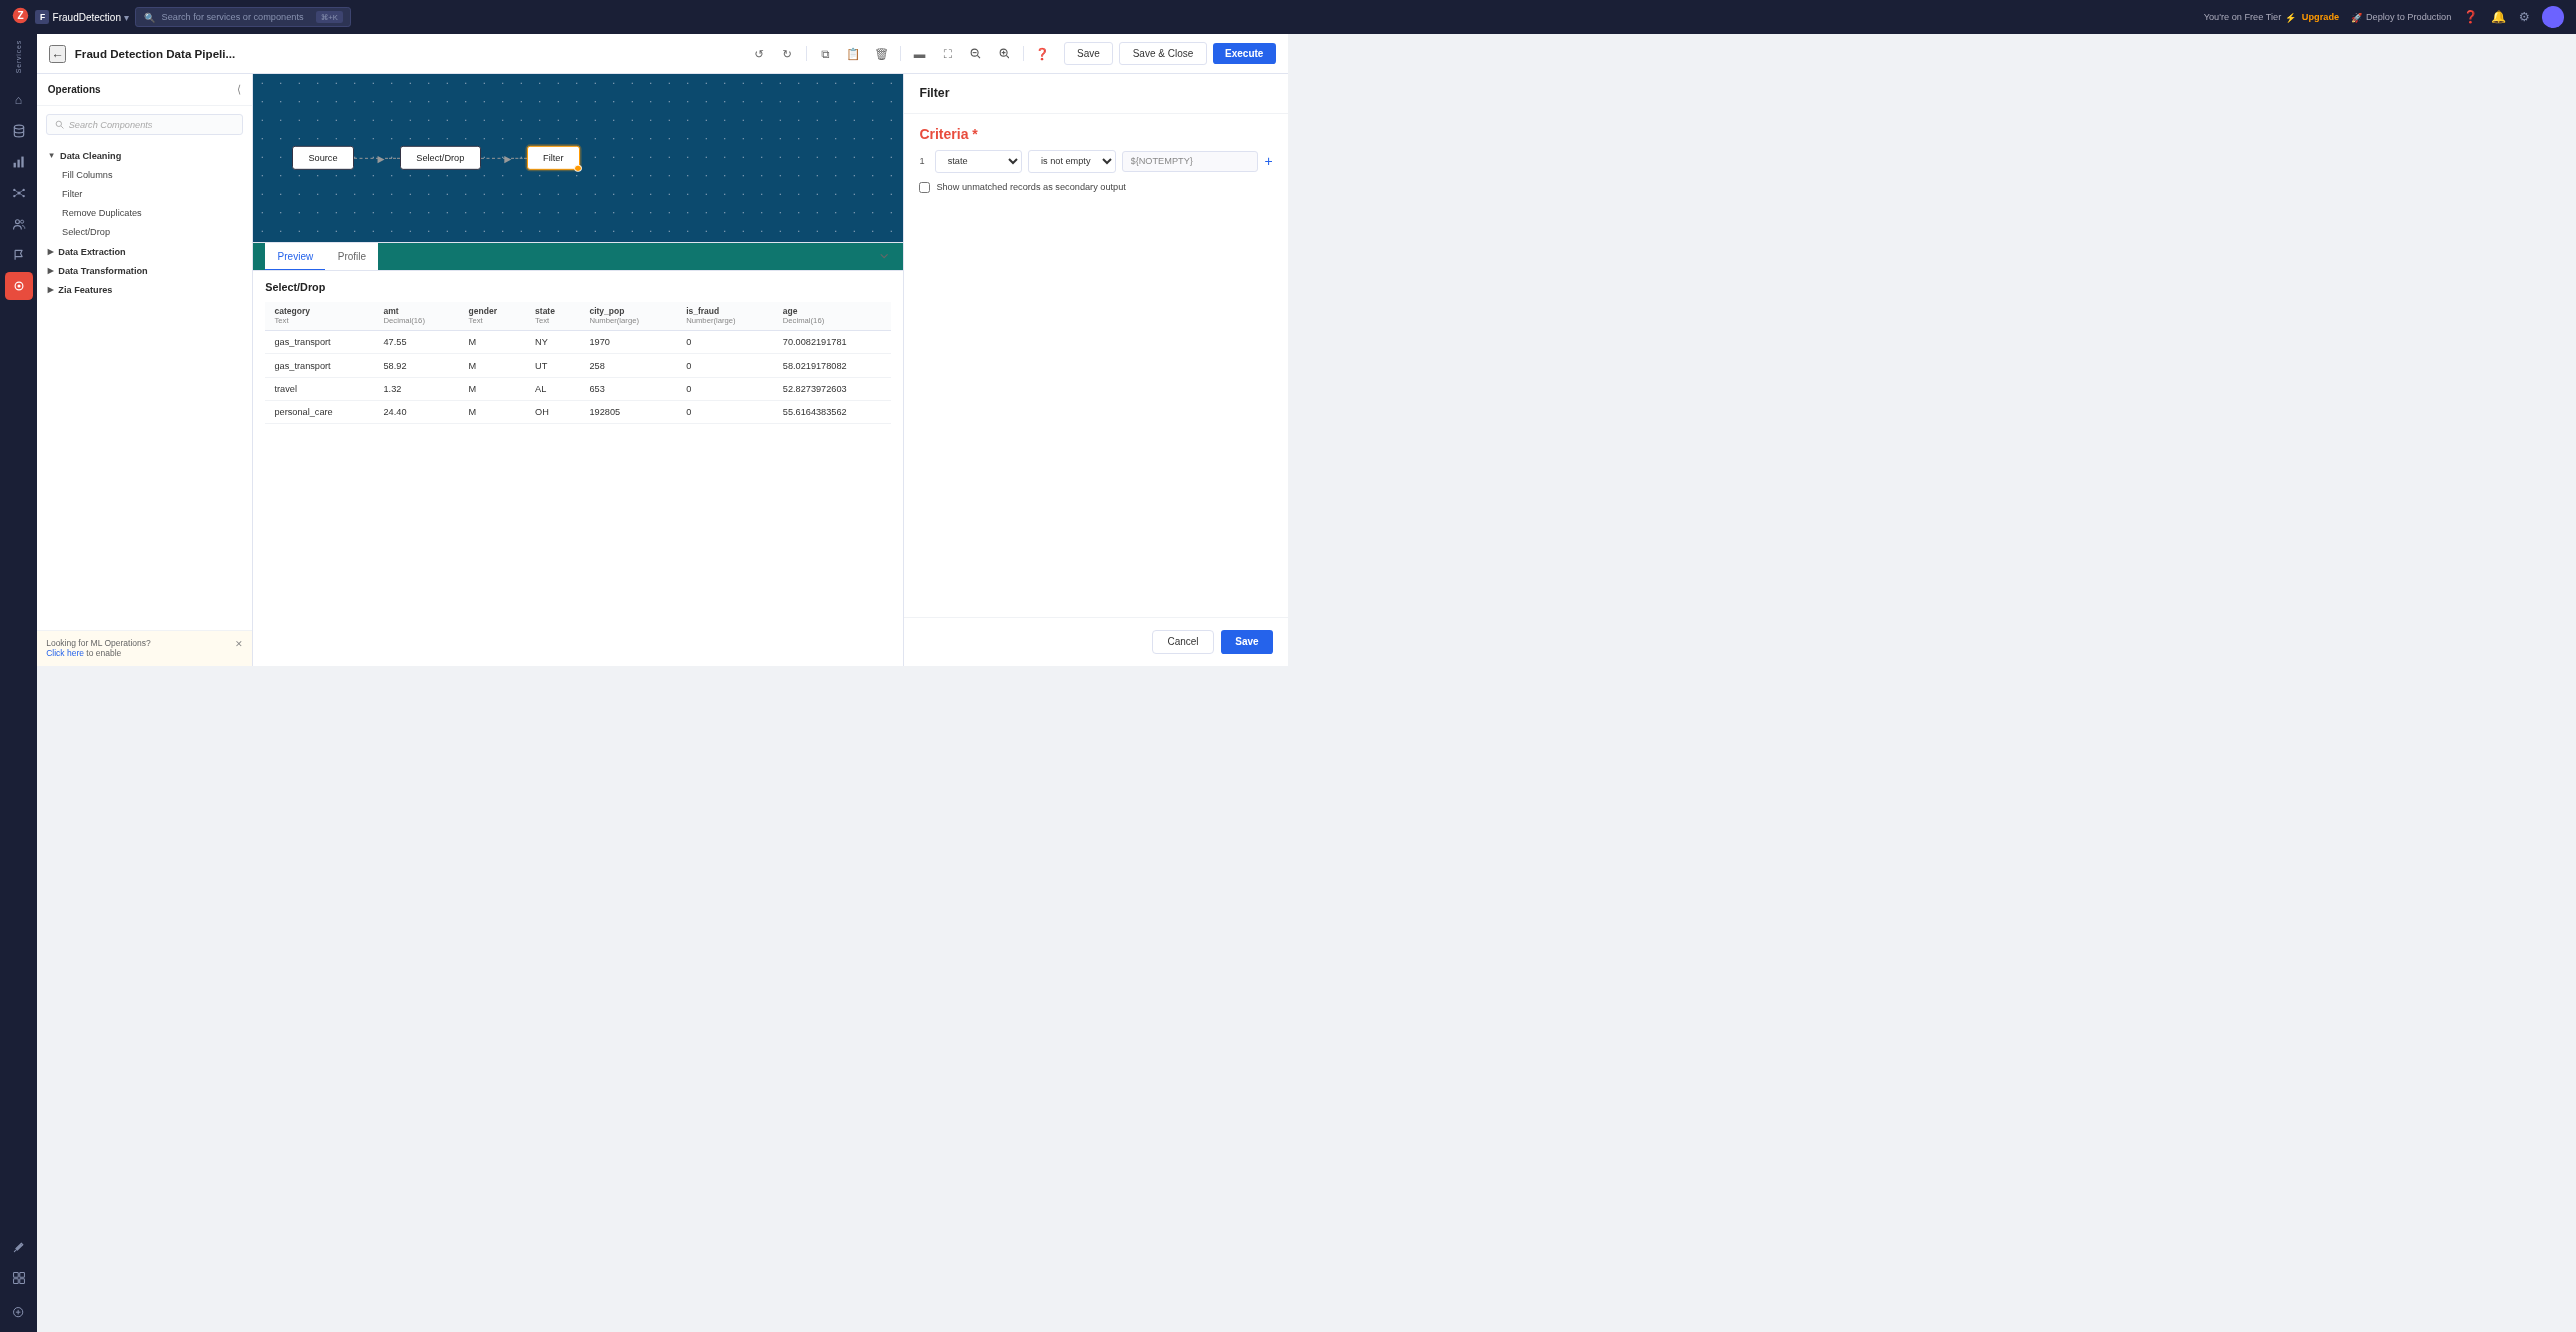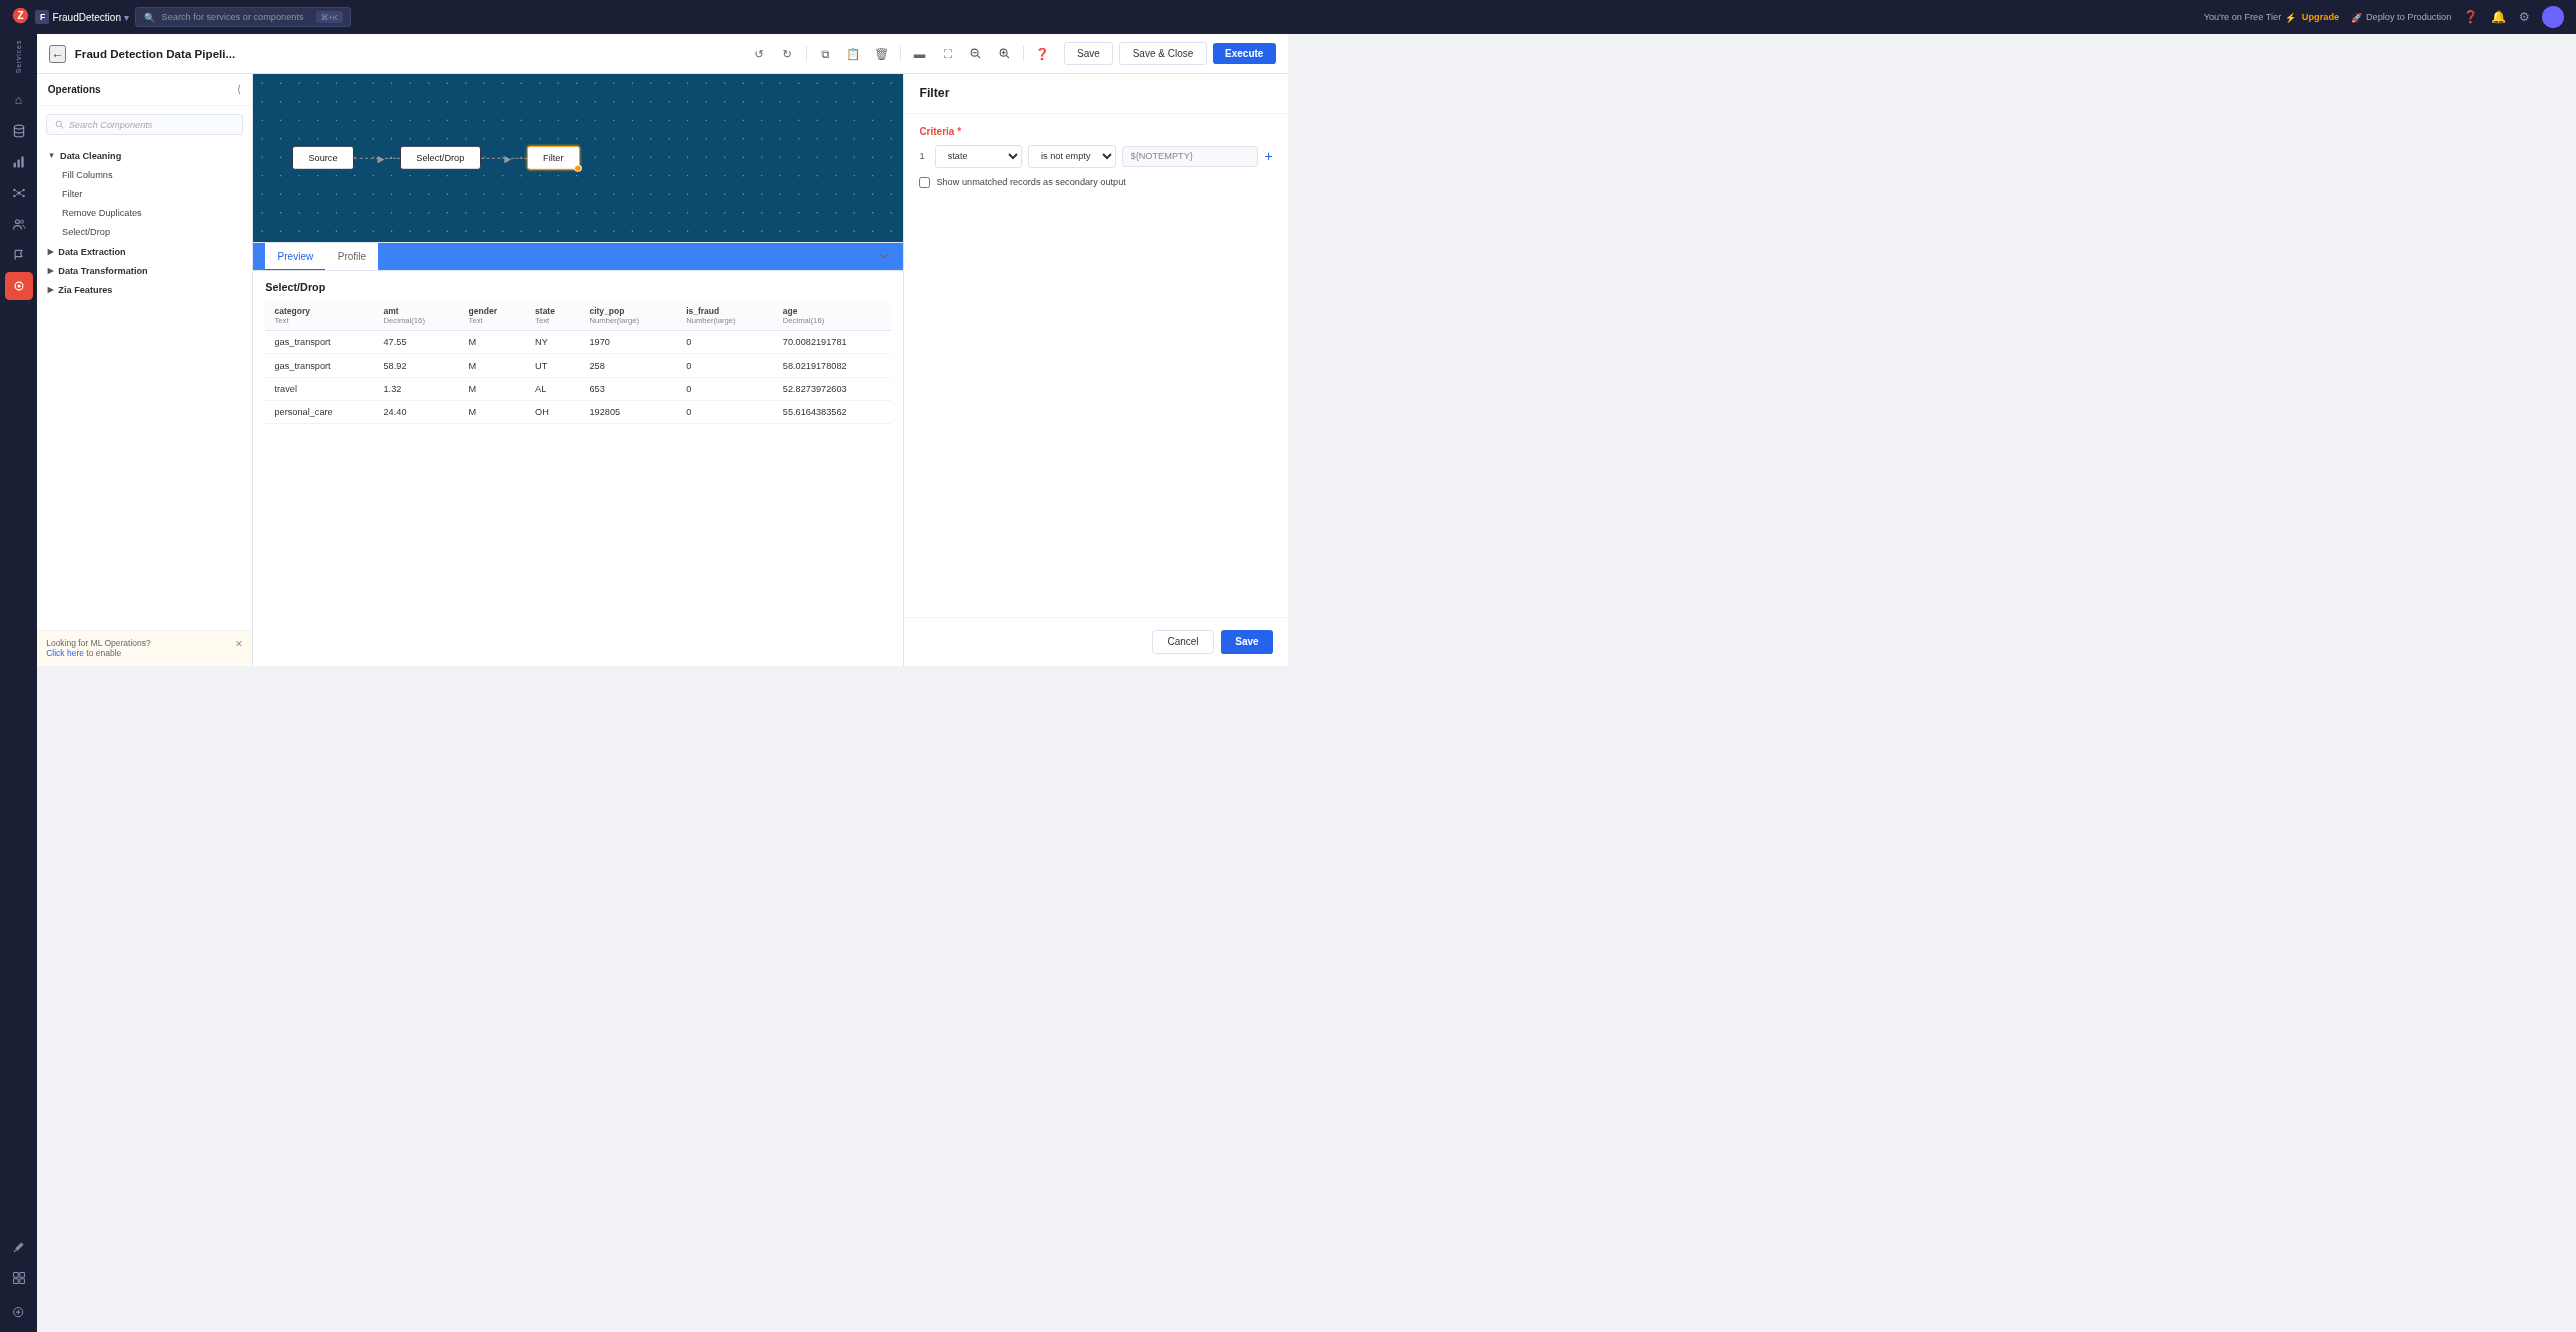--- a/index.html
+++ b/index.html
@@ -307,21 +307,21 @@
       display: flex;
       flex-direction: column;
       overflow: hidden;
     }
     .filter-header {
       padding: 12.3px 15.4px;
       border-bottom: 0.8px solid #f0f2f5;
     }
     .filter-title { font-size: 12.3px; font-weight: 600; color: #222; }
     .filter-body { flex: 1; padding: 12.3px 15.4px; }
-    .criteria-label { font-size: 10px; font-weight: 600; color: #333; margin-bottom: 7.7px; }
+    .criteria-label { font-size: 14px; font-weight: 600; color: #333; margin-bottom: 7.7px; }
     .criteria-label span { color: #e84c3d; }
     .criteria-row { display: flex; align-items: center; gap: 6.2px; margin-bottom: 9.2px; }
     .criteria-num { font-size: 9.2px; color: #555; width: 12.3px; }
     .criteria-select {
       padding: 4.6px 7.7px;
       border: 0.8px solid #dde1f0;
       border-radius: 3.1px;
       font-size: 9.2px;
       color: #333;
       background: #fff;
@@ -595,21 +595,21 @@
             <div style="width:15.4px;height:0.8px;border-top:1.5px dashed #999;"></div>
           </div>
           <div class="pipe-node active-node">
             <span>Filter</span>
             <div class="active-dot"></div>
           </div>
         </div>
       </div>
 
       <div class="preview-panel">
-        <div style="display:flex;align-items:center;border-bottom:0.8px solid #e0e4f0;padding:0 12.3px;background:#3b82f6;">
+        <div style="display:flex;align-items:center;border-bottom:0.8px solid #e0e4f0;padding:0 12.3px;background:#0f766e;">
           <div class="preview-tabs" style="border-bottom:none;padding:0;">
             <div class="preview-tab active">Preview</div>
             <div class="preview-tab">Profile</div>
           </div>
           <div style="margin-left:auto;">
             <svg width="12.3" height="12.3" viewBox="0 0 16 16" fill="none">
               <path d="M4 6l4 4 4-4" stroke="#666" stroke-width="1.5" stroke-linecap="round"></path>
             </svg>
           </div>
         </div>

